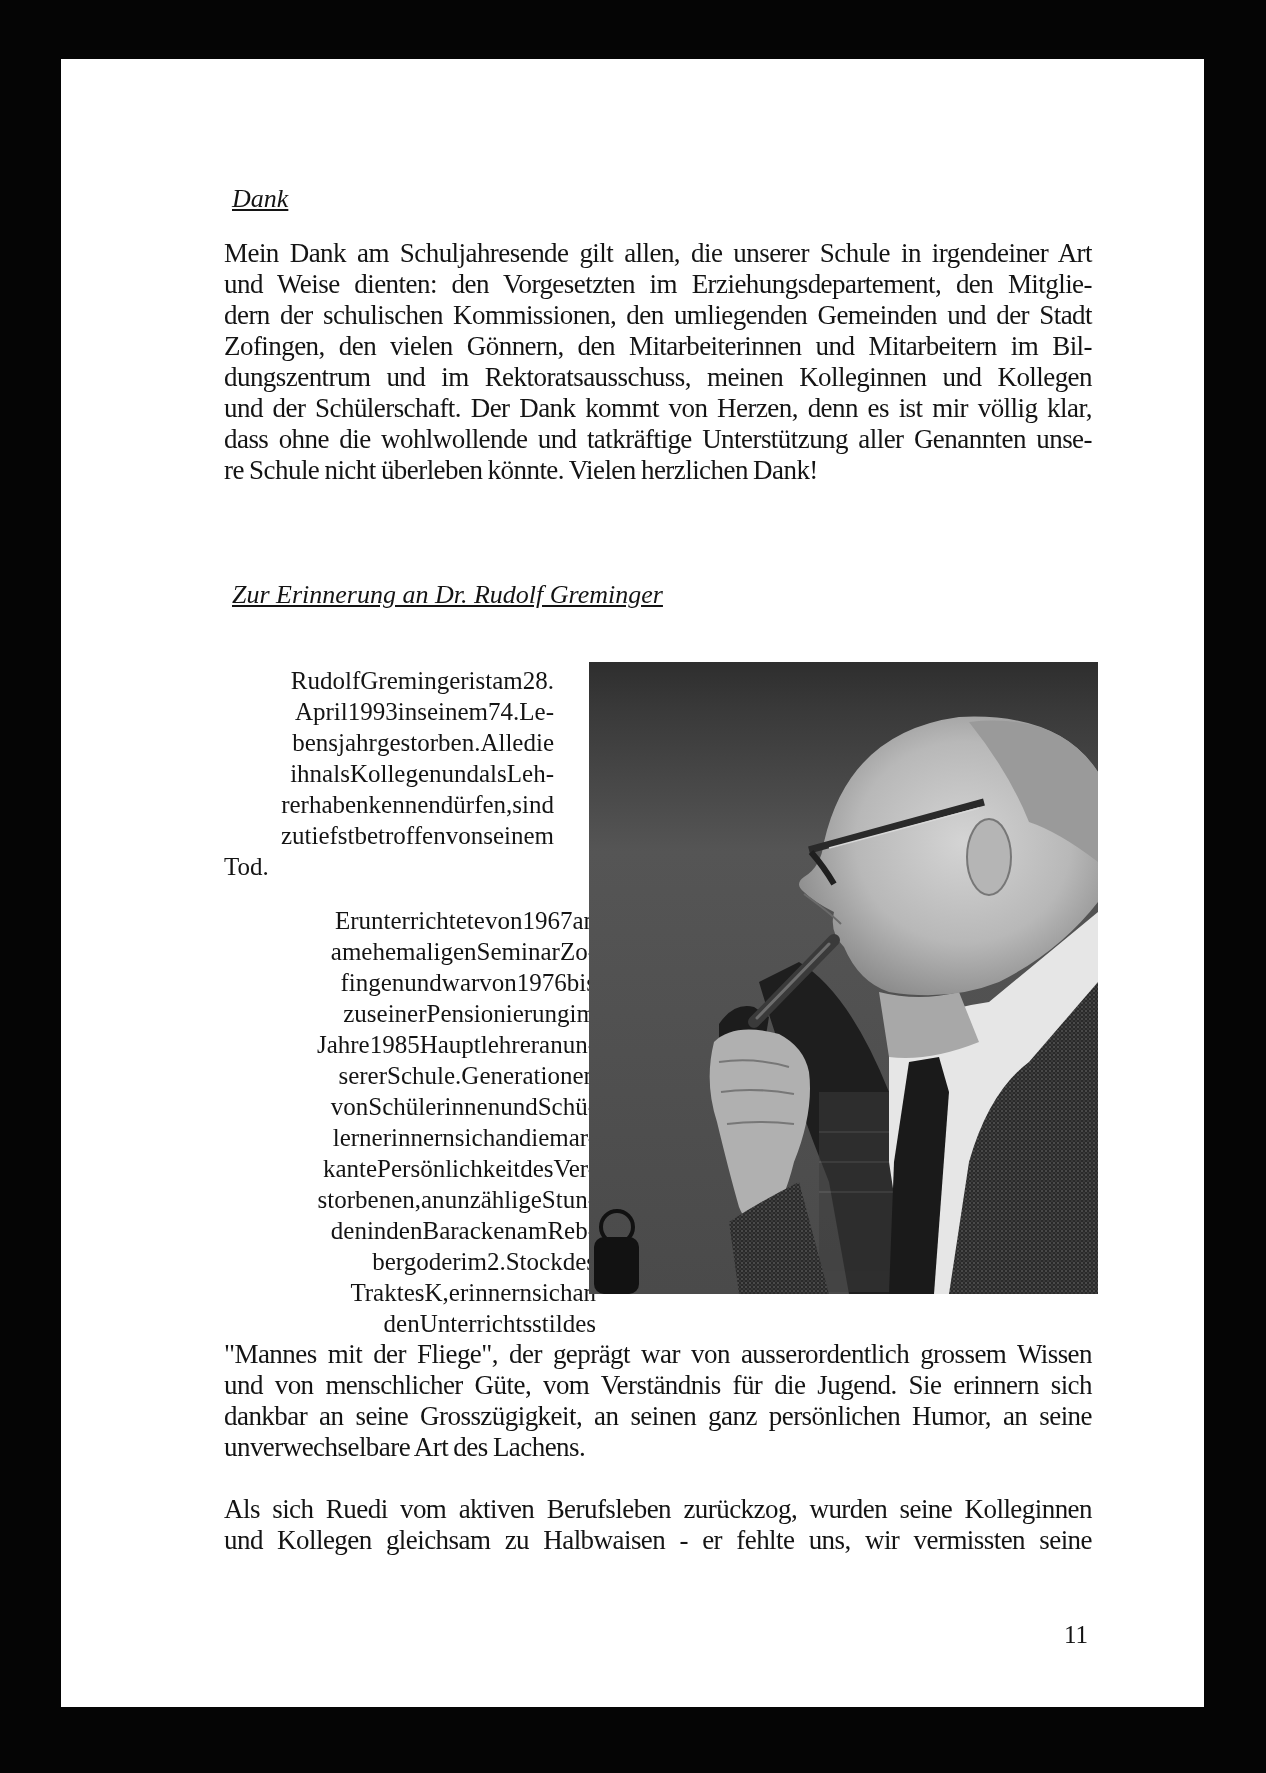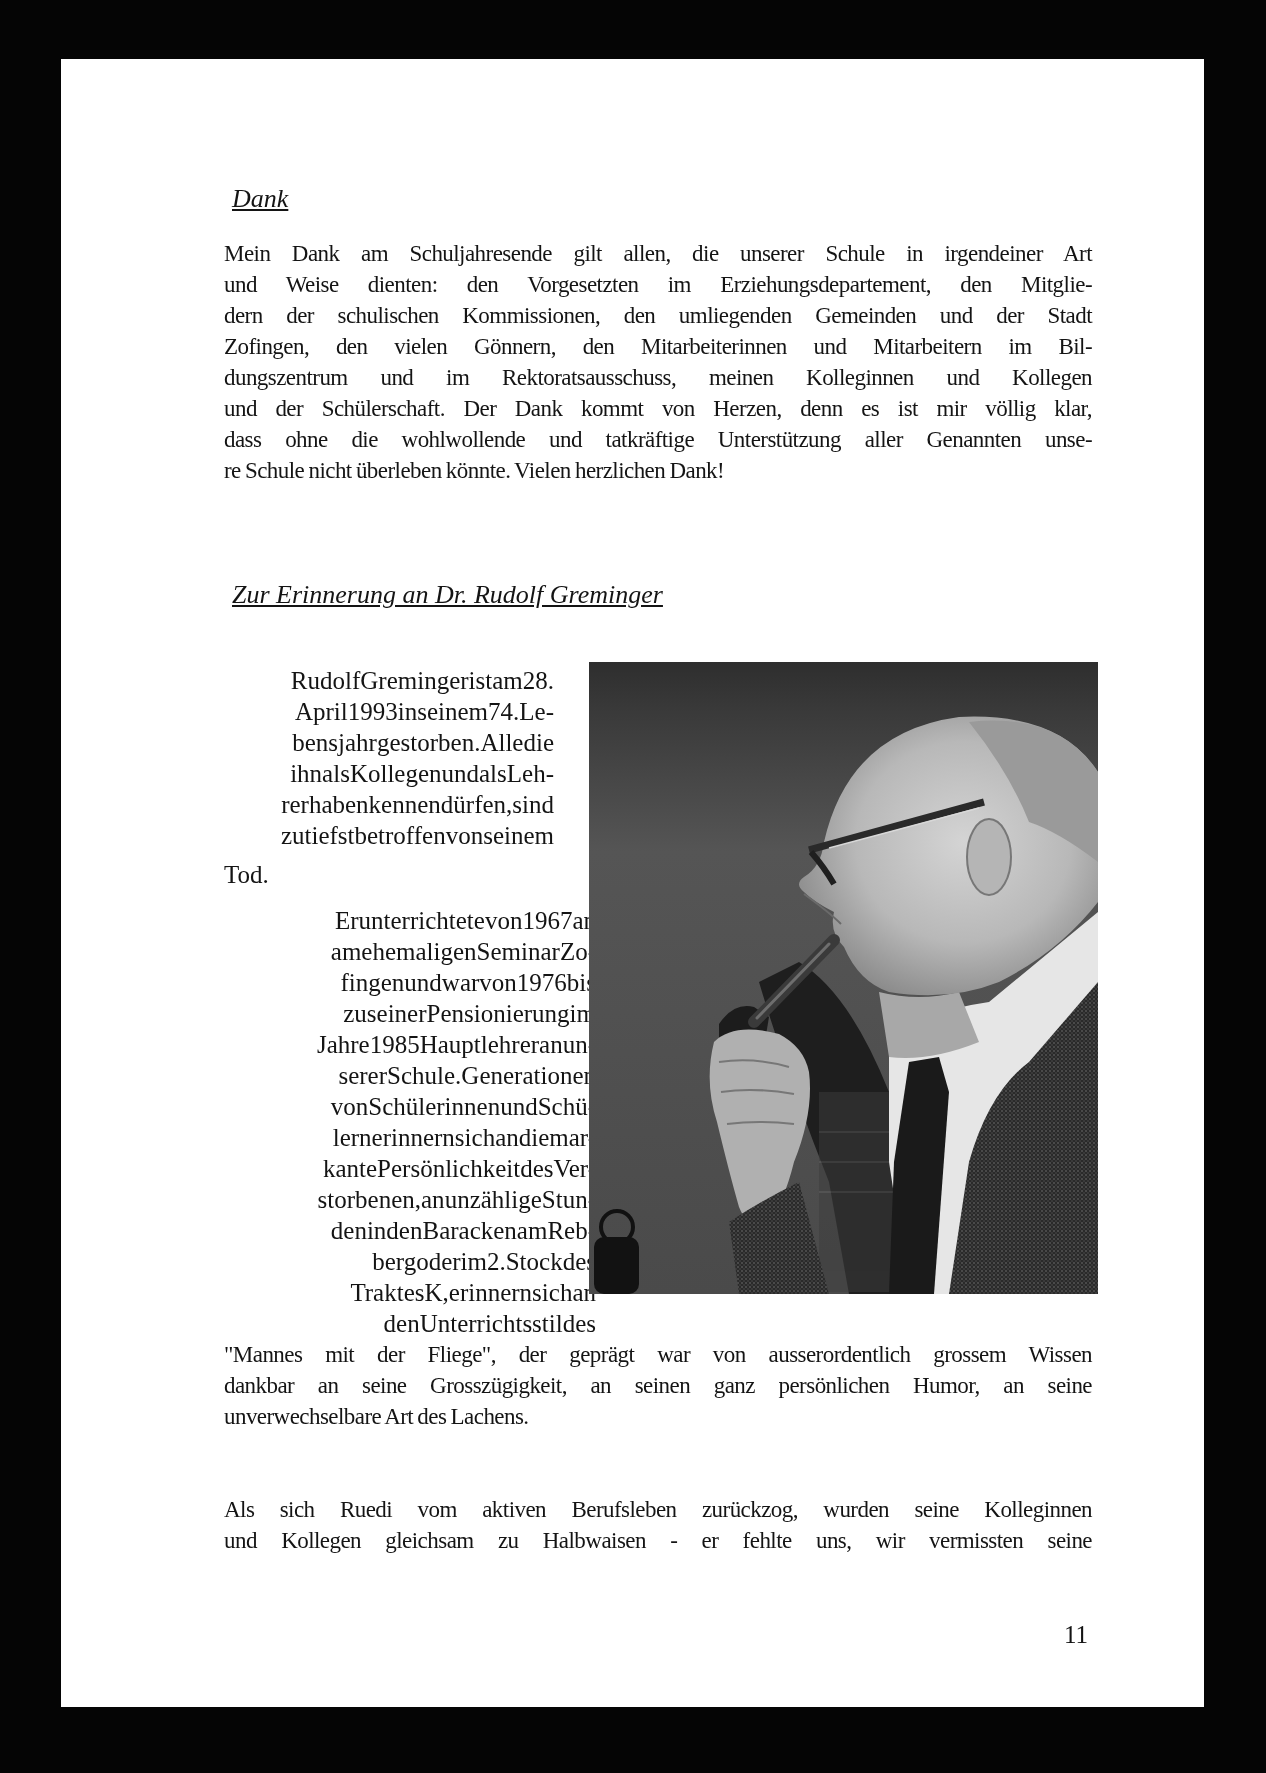--- a/index.html
+++ b/index.html
@@ -31,21 +31,21 @@
     line-height: 30px;
     white-space: nowrap;
     margin: 8px;
     font-weight: normal;
     text-decoration: underline;
   }
   .para {
     position: absolute;
     left: 224px;
     width: 868px;
-    font-size: 23px;
+    font-size: 27px;
     line-height: 31px;
     text-align: justify;
     margin: 0;
     letter-spacing: -0.55px;
     word-spacing: -1px;
   }
   .line {
     display: block;
     text-align: justify;
     text-align-last: justify;
@@ -66,21 +66,20 @@
     letter-spacing: 0;
   }
   .narrow .line {
     display: flex;
     justify-content: flex-end;
     white-space: nowrap;
     height: 31px;
   }
   .narrow .line.last {
     justify-content: flex-start;
-    margin-top: 8px;
   }
   .photo {
     position: absolute;
     left: 589px;
     top: 662px;
     width: 509px;
     height: 632px;
     background: #4a4a4a;
     overflow: hidden;
   }
@@ -250,20 +249,21 @@
     </span>
   <span class="line">
       <span>den</span>
       <span>Unterrichtsstil</span>
       <span>des</span>
     </span>
 </div>
 
 <div class="para" style="top:1339px;">
   <span class="line">"Mannes mit der Fliege", der geprägt war von ausserordentlich grossem Wissen</span>
+  <span class="line">und von menschlicher Güte, vom Verständnis für die Jugend. Sie erinnern sich</span>
   <span class="line">dankbar an seine Grosszügigkeit, an seinen ganz persönlichen Humor, an seine</span>
   <span class="line last">unverwechselbare Art des Lachens.</span>
 </div>
 
 <div class="para" style="top:1494px;">
   <span class="line">Als sich Ruedi vom aktiven Berufsleben zurückzog, wurden seine Kolleginnen</span>
   <span class="line">und Kollegen gleichsam zu Halbwaisen - er fehlte uns, wir vermissten seine</span>
 </div>
 
 <div class="photo" title="Dr. Rudolf Greminger mit Pfeife">

